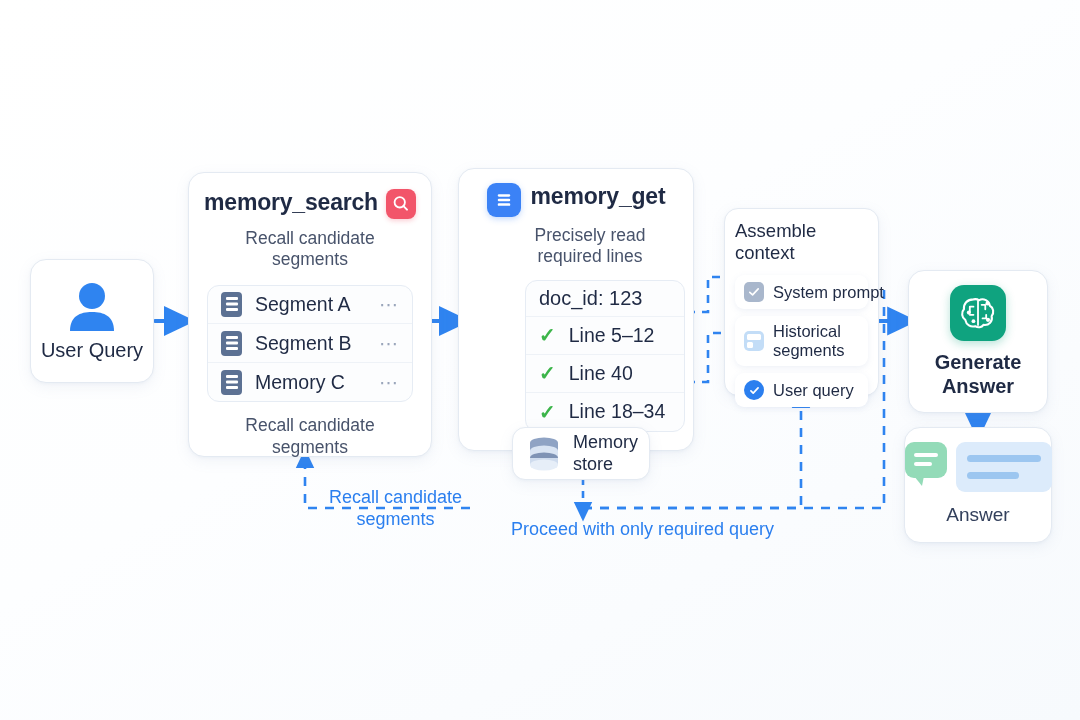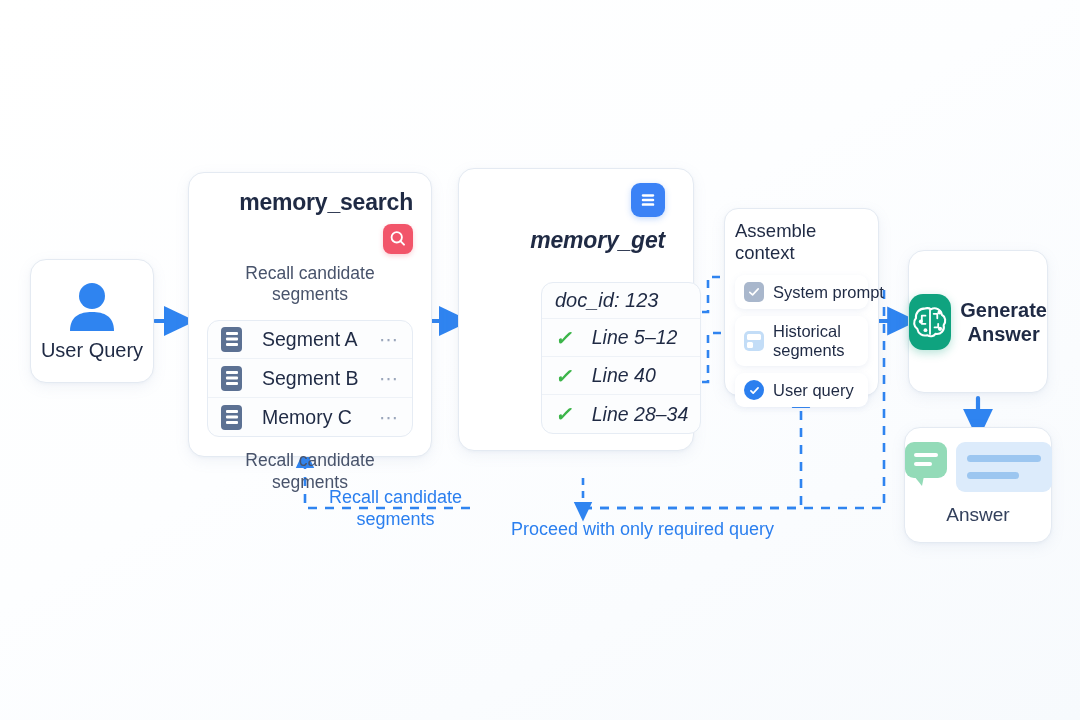--- a/index.html
+++ b/index.html
@@ -19,37 +19,37 @@
     width: 1080px; height: 720px;
     pointer-events: none;
   }
   .card {
     position: absolute;
     background: #ffffff;
     border: 1.3px solid #e4eaf2;
     border-radius: 16px;
     box-shadow: 0 4px 14px rgba(125,150,185,0.10), 0 1px 3px rgba(125,150,185,0.07);
   }
-  .title-row { display: flex; align-items: flex-end; justify-content: center; gap: 8px; flex-direction: column; }
+  .title-row { display: flex; align-items: flex-start; justify-content: center; gap: 8px; }
   .card-title {
     font-size: 23px; font-weight: 700; color: #1f2a44;
     letter-spacing: -0.2px; white-space: nowrap;
   }
   .card-sub {
     font-size: 17.5px; color: #48536b; text-align: center; line-height: 1.22;
     font-weight: 400;
   }
   .inner-list {
     background: #fcfdfe;
     border: 1.2px solid #e6ecf4;
     border-radius: 12px;
     overflow: hidden;
   }
   .list-row {
-    display: flex; align-items: center; gap: 20px;
+    display: flex; align-items: center; gap: 13px;
     padding: 0 13px; height: 38.6px;
     border-bottom: 1.1px solid #eef2f7;
   }
   .list-row:last-child { border-bottom: none; }
   .list-label { font-size: 19.5px; color: #1f2a44; font-weight: 400; flex: 1; white-space: nowrap;}
   .ellip { font-size: 19px; color: #9aa6bb; letter-spacing: 1px; }
 
   
   .ic-doc {
     width: 21px; height: 25px; border-radius: 4px;
@@ -215,51 +215,68 @@
         <span class="ic-doc"></span>
         <span class="list-label">Memory C</span>
         <span class="ellip">⋯</span>
       </div>
     </div>
 
     <div class="card-sub" style="margin-top:13px; white-space:pre-line;">Recall candidate
 segments</div>
   </div>
 
-  <div class="card" style="left:458px; top:168px; width:236px; height:283px; padding:14px 28px 0;font-style:italic;">
+  <div class="card" style="left:458px; top:168px; width:236px; height:283px; padding:14px 12px 0;">
     <div class="title-row" style="gap:10px;">
       <span class="ic-db-sq">
         <svg viewBox="0 0 24 24" width="20" height="20">
           <rect x="4.5" y="5" width="15" height="3" rx="1.4" fill="#fff"></rect>
           <rect x="4.5" y="10.5" width="15" height="3" rx="1.4" fill="#fff"></rect>
           <rect x="4.5" y="16" width="15" height="3" rx="1.4" fill="#fff"></rect>
         </svg>
       </span>
       <span class="card-title">memory_get</span>
     </div>
-
-    <div class="inner-list" style="margin-top:28px; margin-left:54px; width:160px;">
+    <div class="card-sub" style="margin-top:8px; white-space:pre-line; padding-left:28px;">Precisely read
+required lines</div>
+
+    <div class="inner-list" style="margin-top:12px; margin-left:54px; width:160px;">
       <div class="list-row" style="height:36px;">
         <span class="doc-id">doc_id: 123</span>
       </div>
       <div class="list-row" style="height:38px;">
         <span class="check-g">✓</span>
         <span class="list-label">Line 5–12</span>
       </div>
       <div class="list-row" style="height:38px;">
         <span class="check-g">✓</span>
         <span class="list-label">Line 40</span>
       </div>
       <div class="list-row" style="height:38px;">
         <span class="check-g">✓</span>
-        <span class="list-label">Line 28–34</span>
-      </div>
-    </div>
-  </div>
-
+        <span class="list-label">Line 18–34</span>
+      </div>
+    </div>
+  </div>
+
+  <div class="card" style="left:512px; top:427px; width:138px; height:53px; display:flex; align-items:center; gap:10px; padding:0 12px; border-radius:13px;">
+    <span class="cyl">
+      <svg viewBox="0 0 38 36" width="38" height="36">
+        <ellipse cx="19" cy="7" rx="14" ry="5.6" fill="#8fa3c4"></ellipse>
+        <rect x="5" y="7" width="28" height="8" fill="#8fa3c4"></rect>
+        <ellipse cx="19" cy="15" rx="14" ry="5.6" fill="#d9e4f3"></ellipse>
+        <rect x="5" y="15" width="28" height="7" fill="#d9e4f3"></rect>
+        <ellipse cx="19" cy="22" rx="14" ry="5.6" fill="#7f93b5"></ellipse>
+        <rect x="5" y="22" width="28" height="7" fill="#cfdcee"></rect>
+        <ellipse cx="19" cy="29" rx="14" ry="5.6" fill="#e6eef8"></ellipse>
+      </svg>
+    </span>
+    <span style="font-size:18px;color:#1f2a44;white-space:pre-line;line-height:1.18;">Memory
+store</span>
+  </div>
 
   <div class="card" style="left:724px; top:208px; width:155px; height:188px; padding:11px 10px 0; border-radius:14px;">
     <div style="font-size:18.5px;color:#1f2a44;font-weight:500;">Assemble context</div>
 
     <div style="margin-top:11px;background:#fff;border-radius:9px;box-shadow:0 2px 6px rgba(120,150,190,0.13);display:flex;align-items:flex-end;gap:9px;padding:7px 9px;">
       <span class="ic-check-box">
         <svg viewBox="0 0 20 20" width="14" height="14">
             <path d="M4 10.5 L8 14 L16 5.5" fill="none" stroke="#fff" stroke-width="2.4" stroke-linecap="round" stroke-linejoin="round"></path>
           </svg>
       </span>
@@ -275,21 +292,21 @@
     <div style="margin-top:7px;background:#fff;border-radius:9px;box-shadow:0 2px 6px rgba(120,150,190,0.13);display:flex;align-items:center;gap:9px;padding:7px 9px;">
       <span class="ic-radio">
         <svg viewBox="0 0 20 20" width="13" height="13">
             <path d="M4.5 10.5 L8 14 L15.5 6" fill="none" stroke="#fff" stroke-width="2.6" stroke-linecap="round" stroke-linejoin="round"></path>
           </svg>
       </span>
       <span style="font-size:16.5px;color:#1f2a44;white-space:nowrap;">User query</span>
     </div>
   </div>
 
-  <div class="card" style="left:908px; top:250px; width:140px; height:143px; display:flex; flex-direction:row; align-items:center; justify-content:center; gap:9px;">
+  <div class="card" style="left:908px; top:270px; width:140px; height:143px; display:flex; flex-direction:column; align-items:center; justify-content:center; gap:9px;">
     <span class="ic-brain">
       <svg viewBox="0 0 44 44" width="40" height="40">
         <path d="M17 7 C10 7 6 12 6.5 18 C3.5 21 4 27 8 29.5 C9 35 14 38 19 36.5 C22 38.5 26 38 28 35
                  C34 36 38.5 31 37 25.5 C40 22 39 16 35 14 C34.5 8.5 28 5 23 8 C21.5 6.8 19 6.6 17 7 Z" fill="none" stroke="#fff" stroke-width="2.3" stroke-linejoin="round"></path>
         <path d="M22 8 L22 36" stroke="#fff" stroke-width="2" fill="none"></path>
         <path d="M13 15 L17 15 M13 15 L13 20 M17 24 L13 24 M26 13 L30 13 M30 13 L30 18 M27 28 L31 28 M31 28 L31 24" stroke="#fff" stroke-width="2" stroke-linecap="round" fill="none"></path>
         <circle cx="12" cy="21.5" r="2.3" fill="#fff"></circle>
         <circle cx="32.5" cy="11.5" r="2.3" fill="#fff"></circle>
         <circle cx="33" cy="29.5" r="2.3" fill="#fff"></circle>
         <circle cx="17" cy="31" r="2.1" fill="#fff"></circle>

